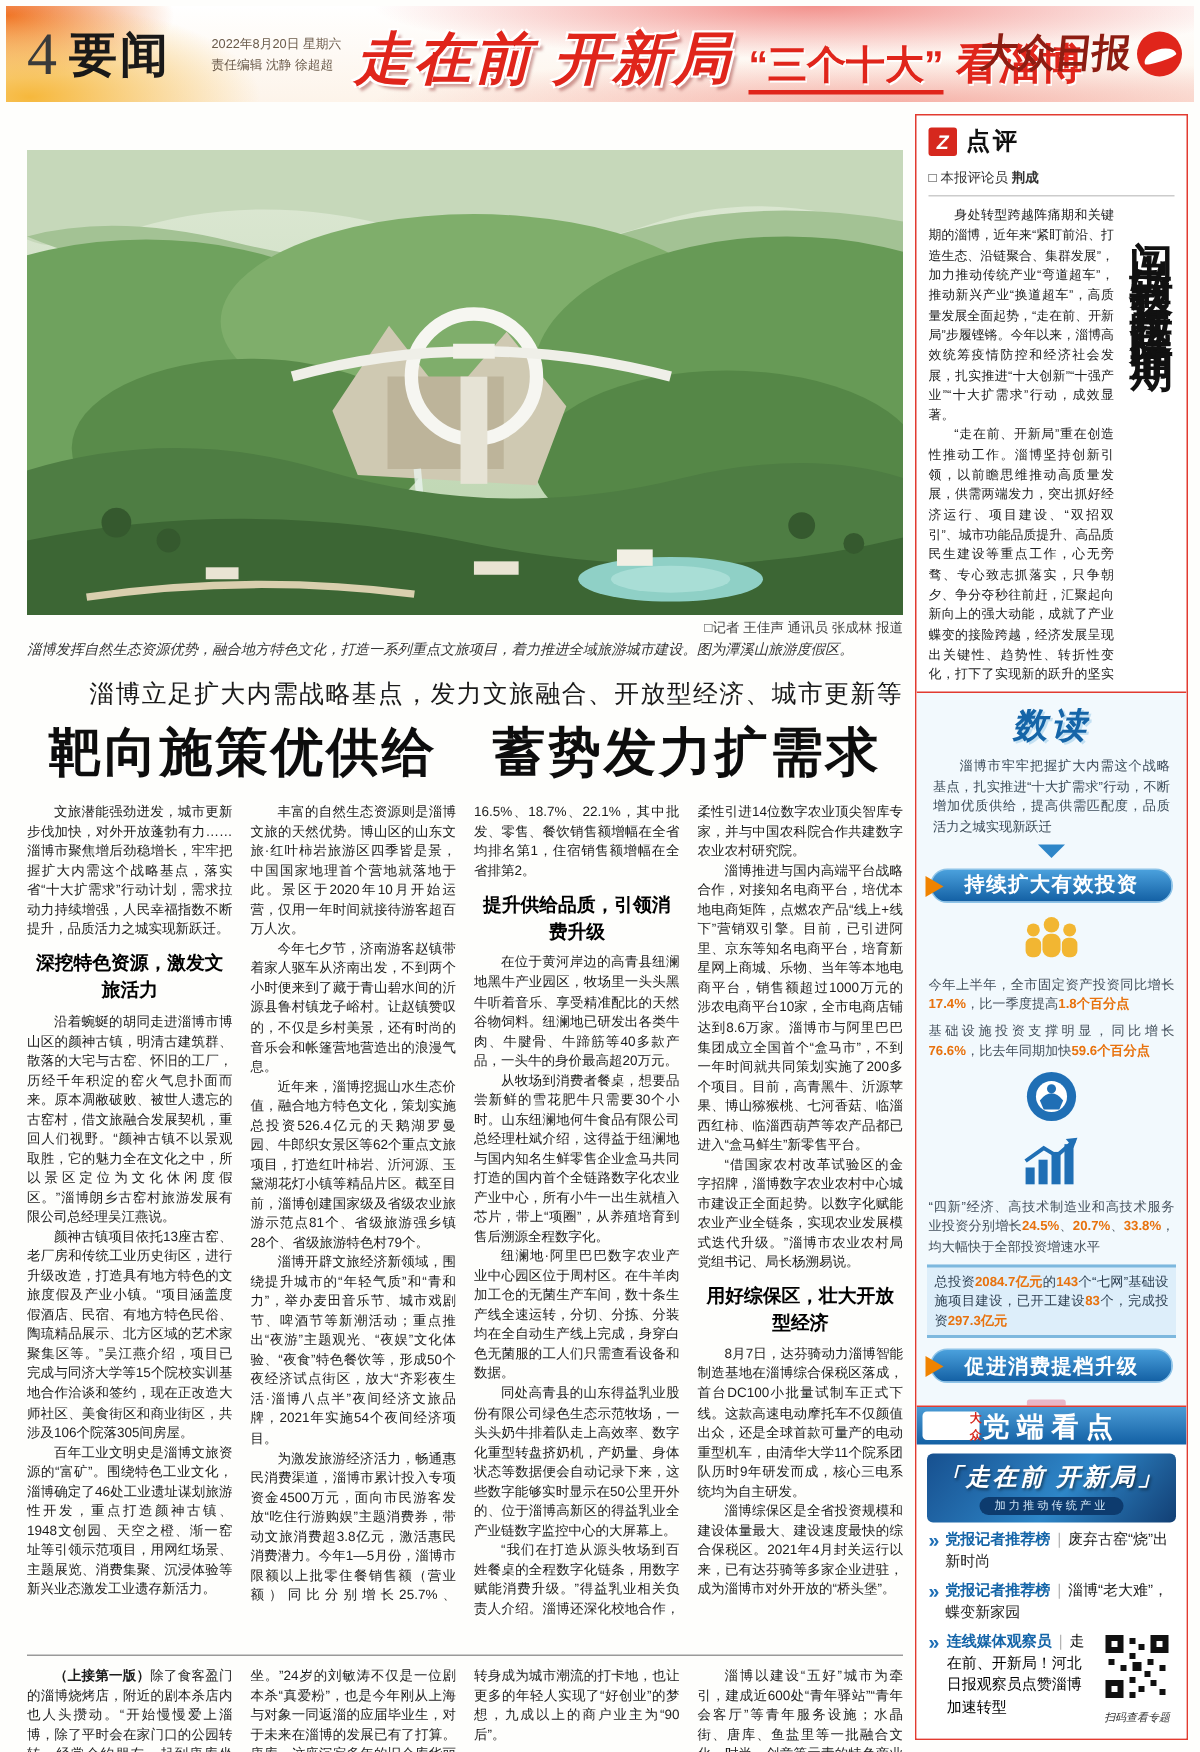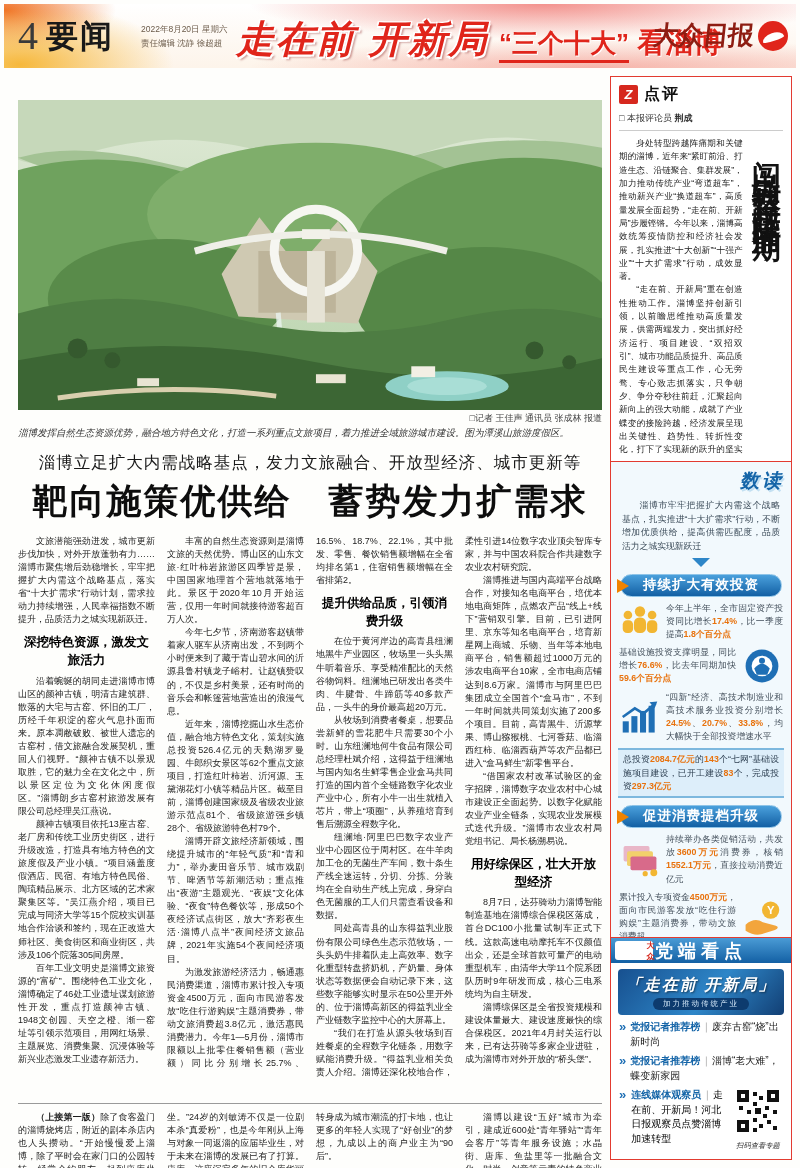--- a/index.html
+++ b/index.html
@@ -34,21 +34,21 @@
   .main-col { width:584px;margin-top:24px; }
   .sidebar { width:182px; border:1.5px solid #e23b30; display:flex; flex-direction:column; background:#fff; height:1084px; overflow:hidden; }
 
   
   .photo { width:584px; height:310px; display:block; }
   .photo svg { width:100%; height:100%; display:block; }
   .photo-credit { text-align:right; font-size:9px; color:#444; margin-top:2px; }
   .photo-caption { font-size:9.5px; color:#333; font-style:italic; margin-top:2px; }
 
   
-  .kicker { text-align:center; font-size:16.5px; color:#1a1a1a; letter-spacing:1px; margin:12px 0 4px; }
+  .kicker { text-align:right; font-size:16.5px; color:#1a1a1a; letter-spacing:1px; margin:12px 0 4px; }
   .headline { text-align:center; font-size:35px; font-weight:900; color:#0d0d0d; letter-spacing:2px; margin:2px 0 10px; }
   .article-body { column-count:4; column-gap:12px; height:560px; overflow:hidden; font-size:9px; line-height:1.45; color:#1c1c1c; text-align:justify; }
   .article-body p { text-indent:2em; margin:0; }
   .series-box { margin-bottom:6px; }
   .series-t1 { color:#d6281e; font-size:20px; font-weight:900; letter-spacing:1px; line-height:1.3; }
   .series-t2 { color:#d6281e; font-size:18px; font-weight:900; margin-left:54px; position:relative; line-height:1.3; }
   .series-t2::before { content:""; position:absolute; left:-52px; top:12px; width:44px; height:3px; background:#d6281e; }
   .byline { font-size:9px; color:#333; margin:8px 0 8px; border-bottom:1px solid #bbb; padding-bottom:6px; }
   .byline .names { font-style:italic; }
   .byline .line2 { display:block; text-align:center; font-style:italic; margin-top:2px; }
@@ -65,26 +65,26 @@
   .cm-label { font-size:16px; font-weight:900; color:#111; letter-spacing:2px; }
   .cm-byline { font-size:9px; color:#333; margin:7px 0 6px; border-bottom:1px solid #ccc; padding-bottom:5px; }
   .cm-byline b { font-weight:900; }
   .cm-flex { display:flex; }
   .cm-text { flex:1; font-size:8.6px; line-height:1.55; text-align:justify; color:#222; overflow:hidden; height:320px; }
   .cm-text p { text-indent:2em; margin:0; }
   .cm-vertical { writing-mode:vertical-rl; font-size:29px; font-weight:900; color:#111; letter-spacing:9px; line-height:1.15; margin-left:7px; height:330px; }
 
   
   .shudu { background:#f2f9fd; border-top:1.5px solid #e23b30; padding:6px 7px 4px; flex:1; overflow:hidden; }
-  .sd-title { text-align:right; font-family:Liberation Sans, sans-serif; font-style:italic; font-weight:900; font-size:19px; color:#1565a8; text-shadow:1.5px 1.5px 0 #c3e0f2; letter-spacing:3px; }
+  .sd-title { text-align:center; font-family:Liberation Sans, sans-serif; font-style:italic; font-weight:900; font-size:23px; color:#1565a8; text-shadow:1.5px 1.5px 0 #c3e0f2; letter-spacing:3px; }
   .sd-intro { font-size:8.8px; color:#3a4a58; line-height:1.55; text-align:justify; margin:5px 4px 4px; text-indent:2em; }
   .sd-arrow { width:0; height:0; margin:0 auto 2px; border-left:9px solid transparent; border-right:9px solid transparent; border-top:9px solid #2e86c8; }
   .sd-banner { position:relative; margin:7px 2px 5px; height:23px; background:linear-gradient(180deg,#4aa0dc,#1360a4); border:1.5px solid #8ec4e8; border-radius:12px; color:#fff; font-weight:900; font-size:13.5px; display:flex; align-items:center; justify-content:center; letter-spacing:1px; }
   .sd-banner::before { content:""; position:absolute; left:-4px; top:4px; width:0; height:0; border-top:7px solid transparent; border-bottom:7px solid transparent; border-left:12px solid #f08300; }
-  .stat-row { display:flex; align-items:center; gap:5px; margin:5px 1px; font-size:8.8px; line-height:1.5; color:#44505c; text-align:justify; }
+  .stat-row { display:flex; align-items:center; gap:5px; margin:5px 1px; font-size:8.8px; line-height:1.5; color:#44505c; text-align:justify;flex-direction:column; }
   .stat-row .stat-text { flex:1; }
   .stat-icon { flex:0 0 auto; width:42px; height:38px; }
   .stat-icon svg { width:100%; height:100%; }
   .num { color:#e8720d; font-weight:900; font-style:normal; }
   .sd-band { border-top:2px solid #7db8de; border-bottom:2px solid #7db8de; background:#ddeefa; padding:3px 5px; font-size:8.8px; line-height:1.5; color:#2c3e50; margin:5px 0; text-align:justify; }
 
   
   .dangduan { border-top:1.5px solid #e23b30; background:#fff; }
   .dd-header { height:25px; background:linear-gradient(180deg,#4a9bd5,#1360a4); display:flex; align-items:center; position:relative; }
   .dd-logo { position:absolute; left:4px; top:3px; width:38px; height:19px; background:#fff; border-radius:3px; display:flex; align-items:center; justify-content:center; font-size:8px; font-weight:900; color:#d6281e;padding-left:33px; }

